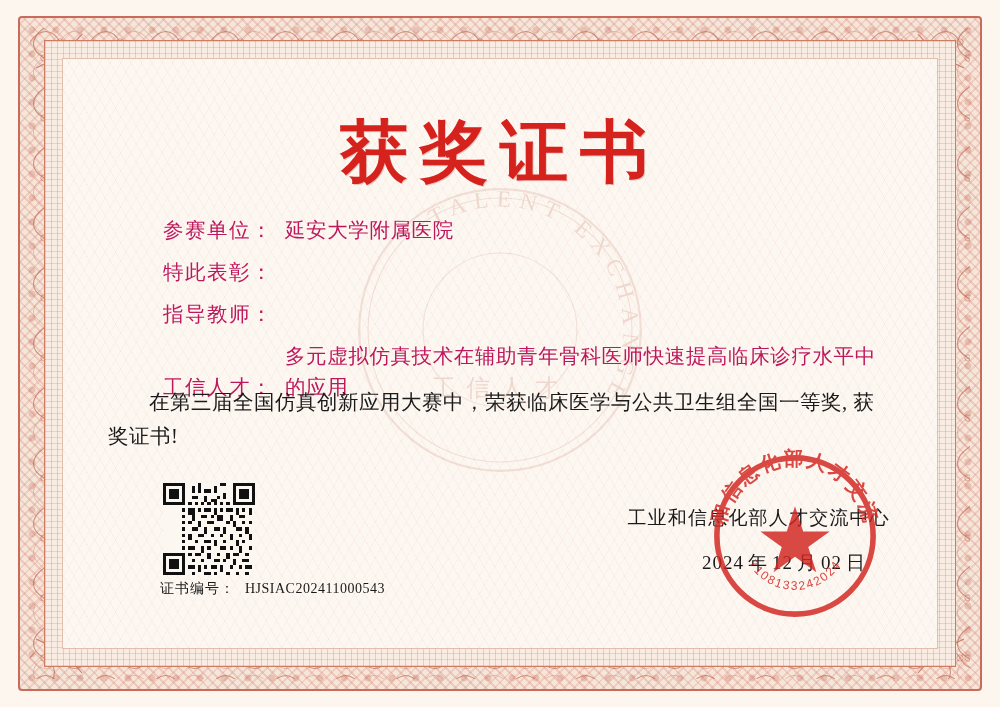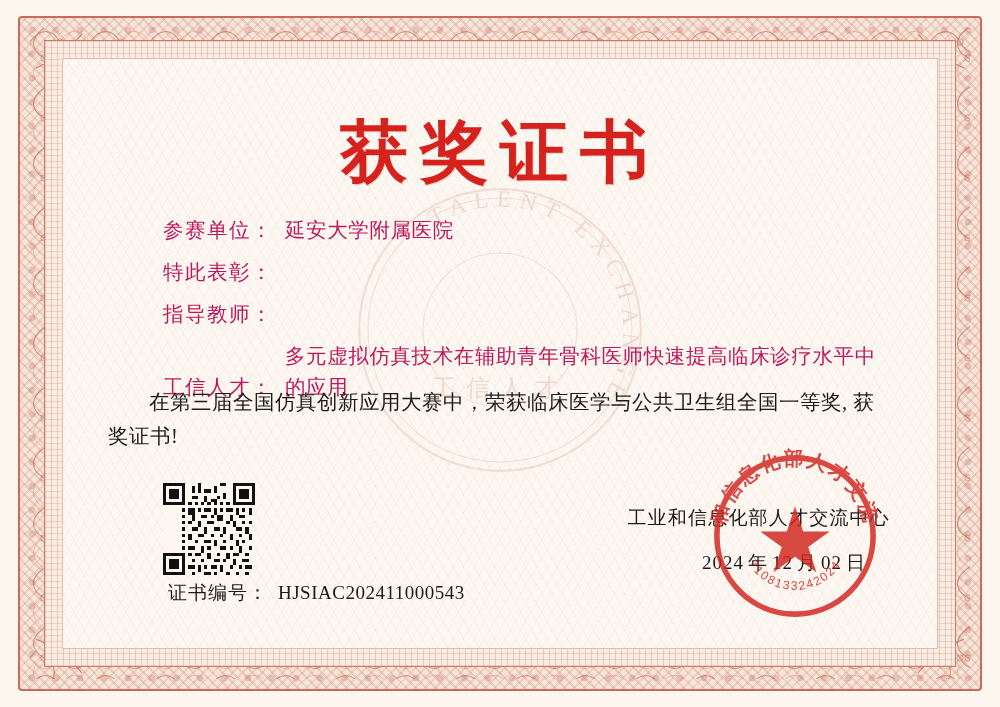--- a/index.html
+++ b/index.html
@@ -174,25 +174,24 @@
     top: 483px;
     width: 92px;
     height: 92px;
   }
   .qr svg { display: block; width: 100%; height: 100%; }
 
   .cert-no {
     position: absolute;
     left: 160px;
     top: 580px;
-    font-size: 19px;
+    font-size: 14px;
     letter-spacing: 1px;
     color: #1a1a1a;
     white-space: nowrap;
-    margin-left: 8px;
   }
   .cert-no .cert-no-value {
     margin-left: 10px;
     letter-spacing: 0.5px;
   }
 
   
   .issuer {
     position: absolute;
     right: 110px;

